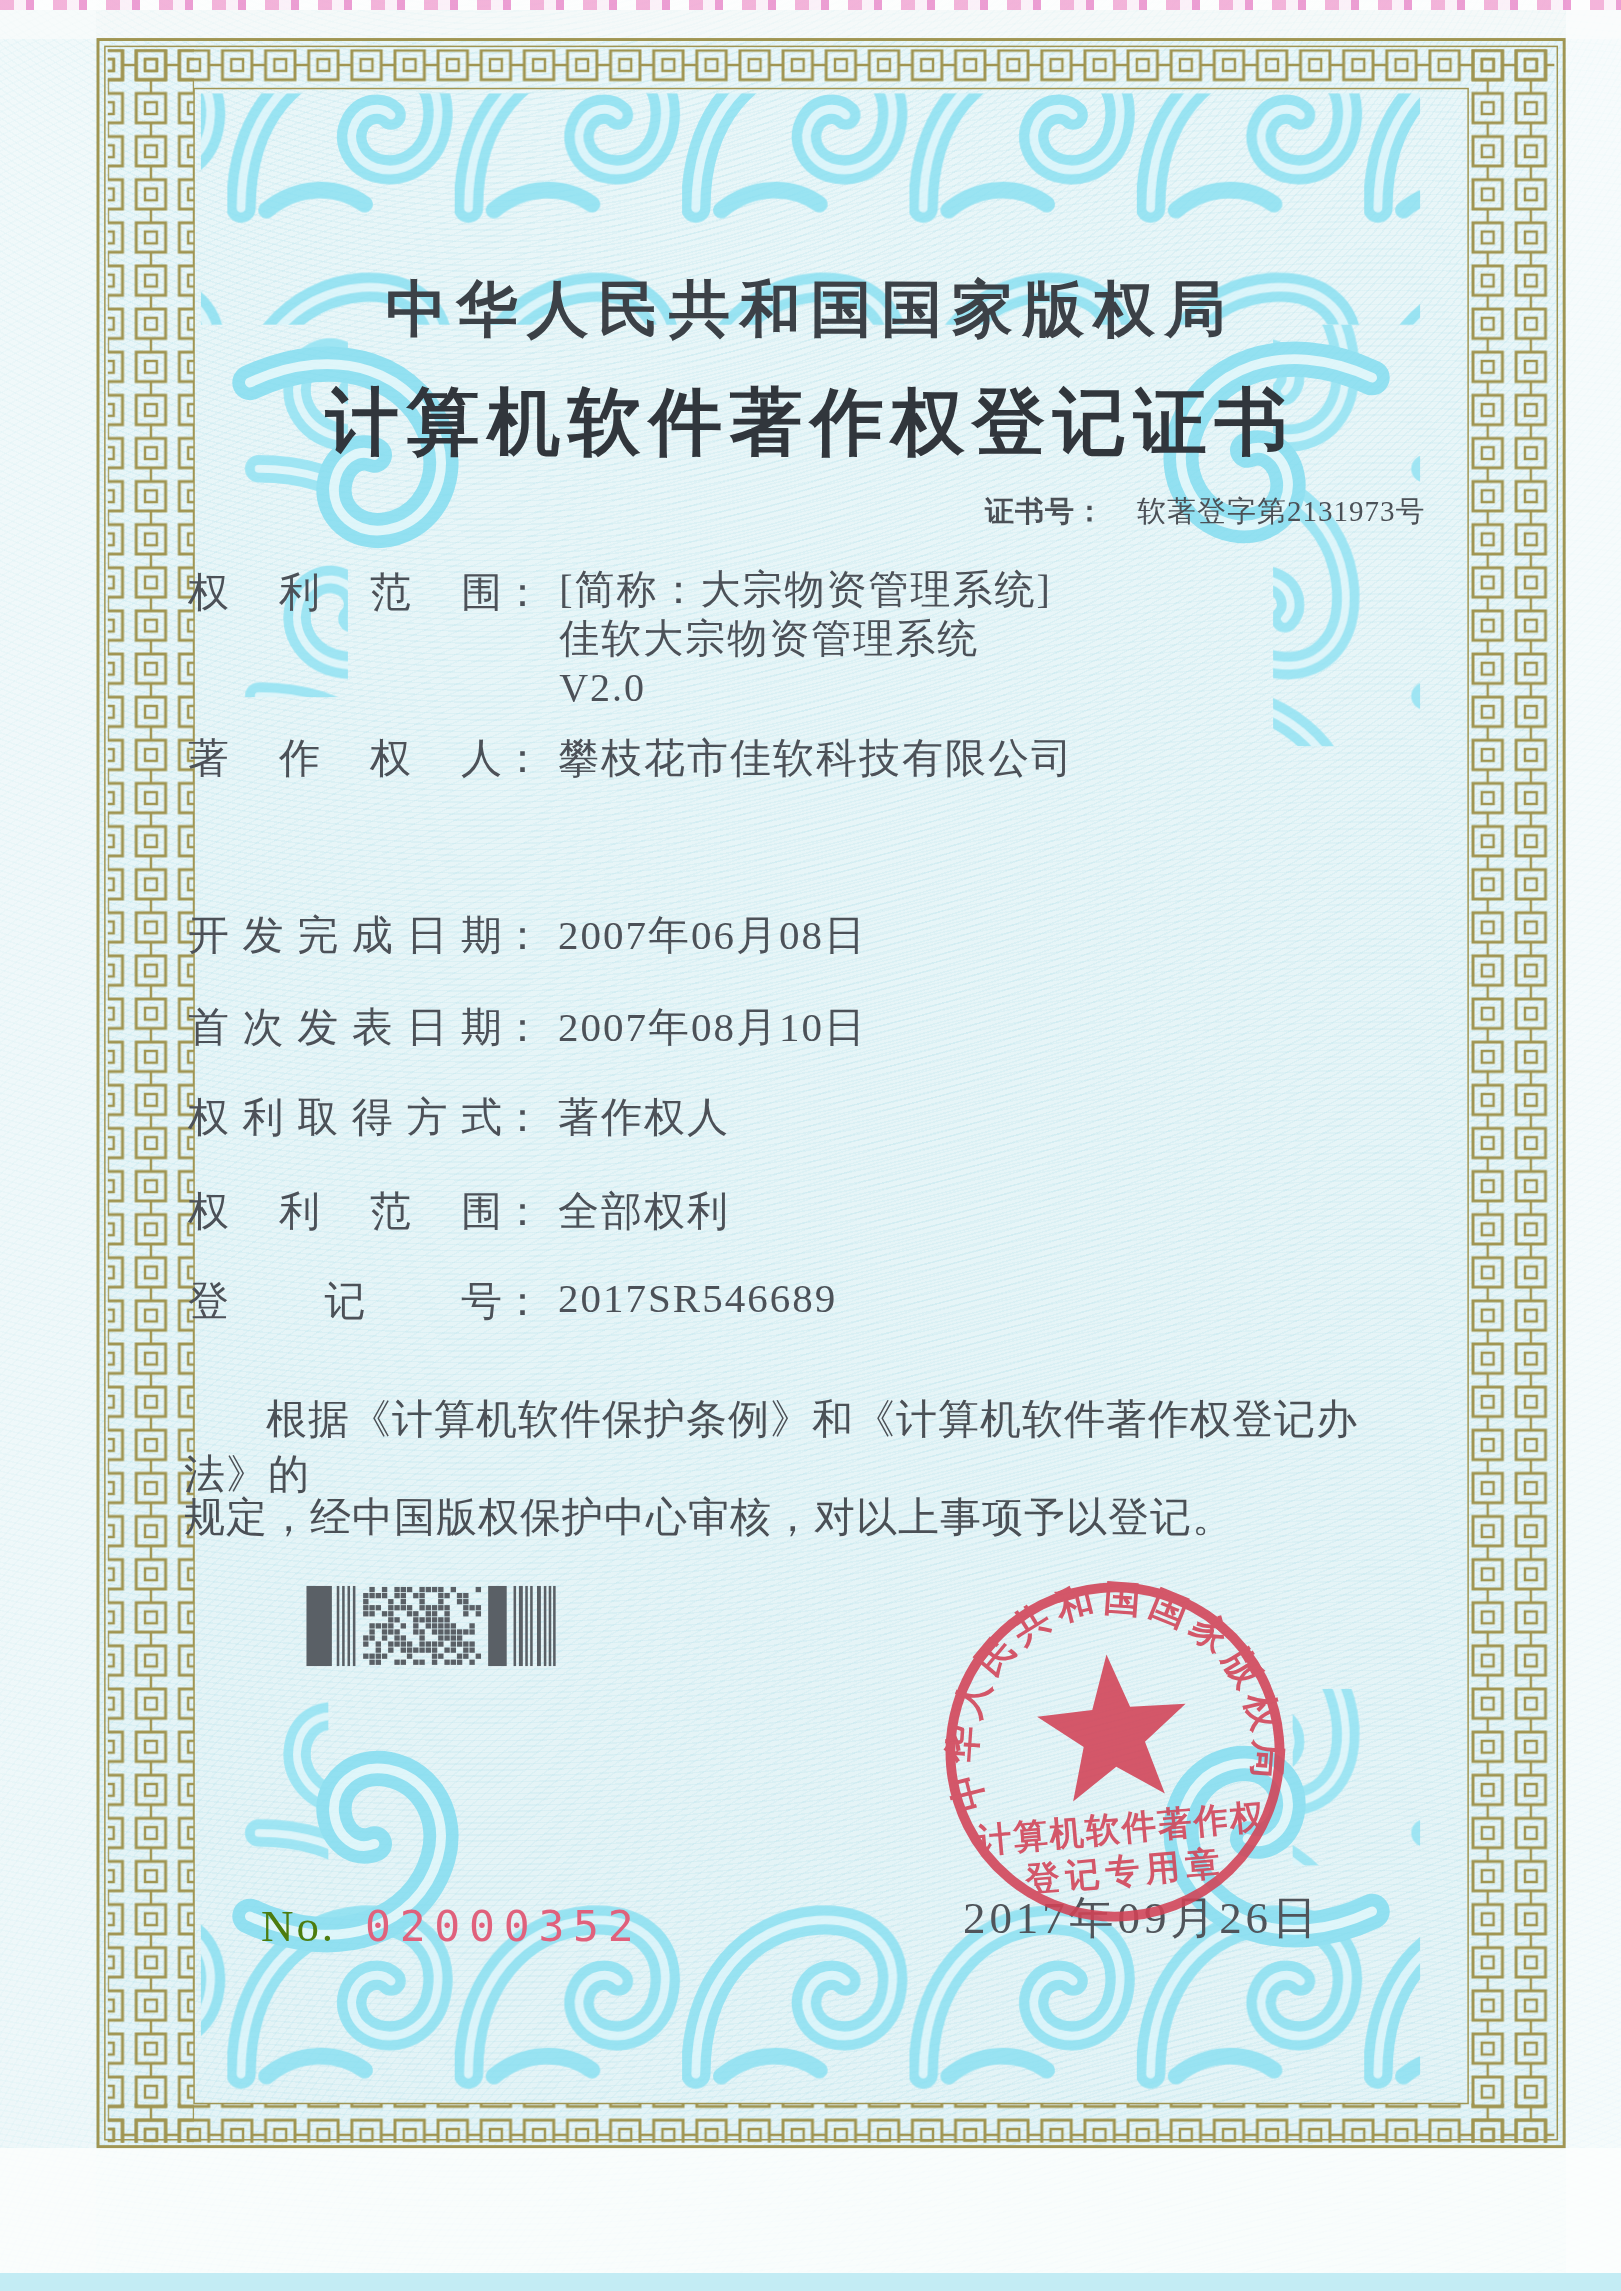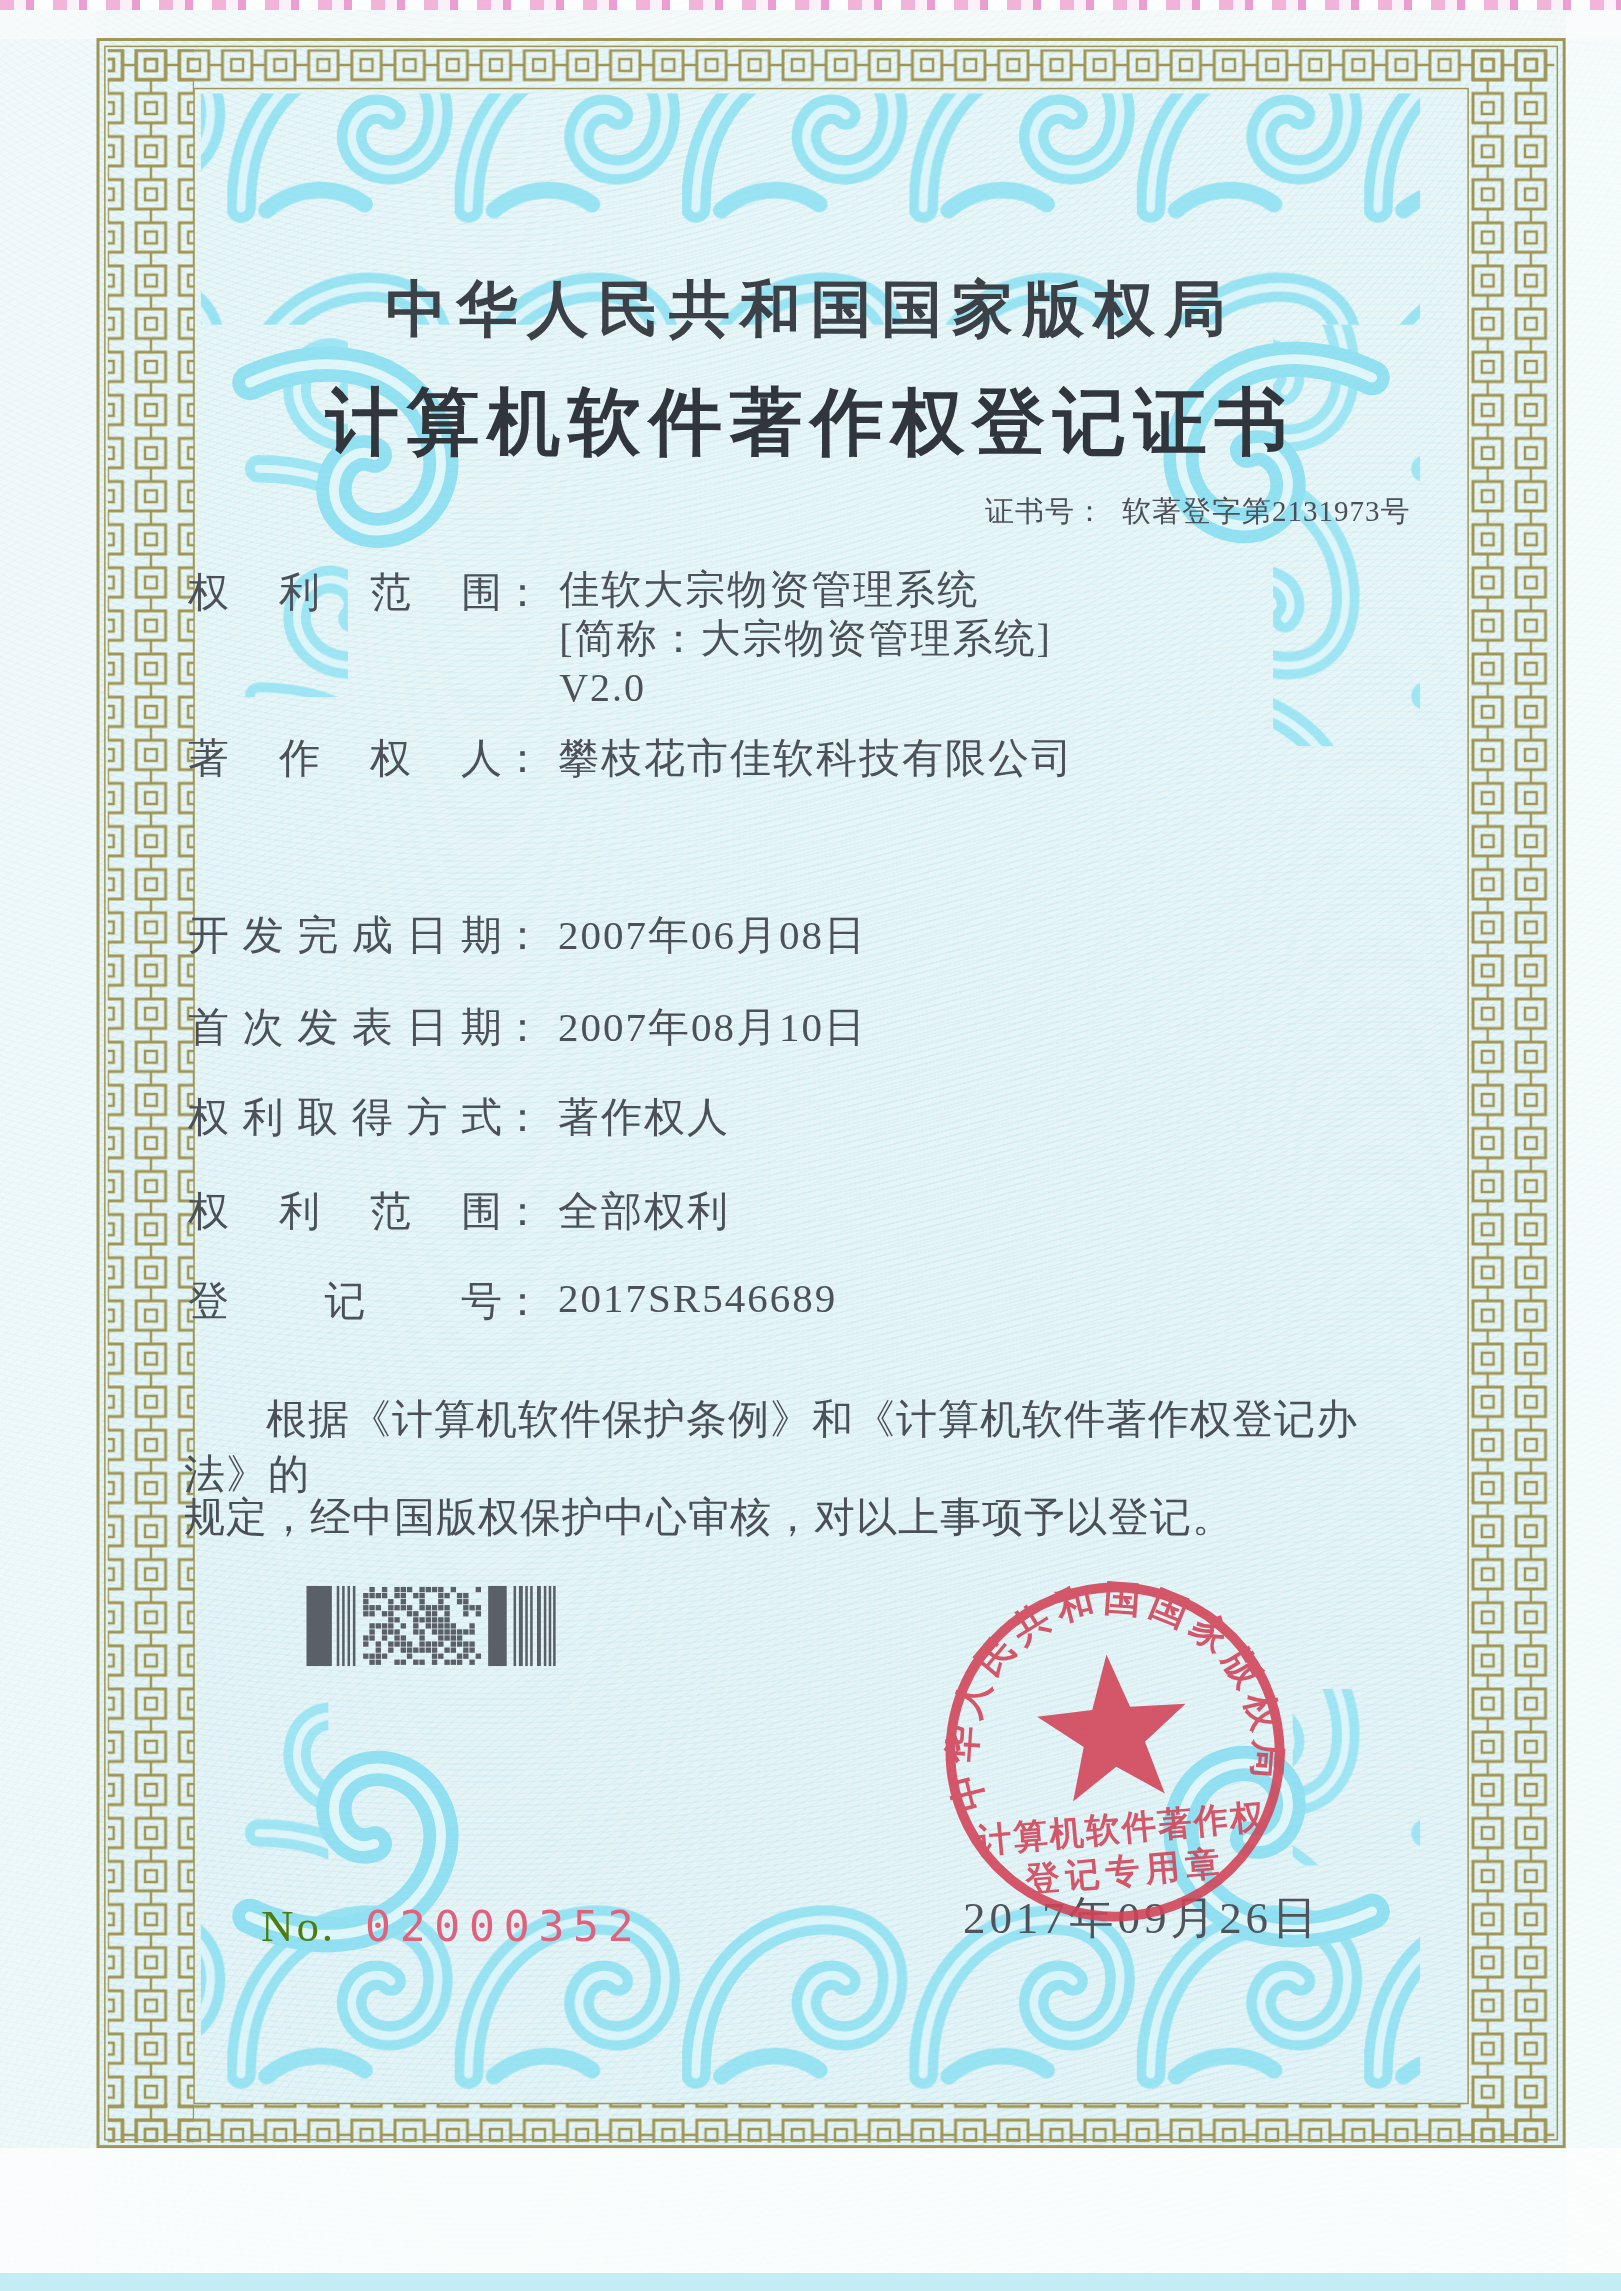--- a/index.html
+++ b/index.html
@@ -27,21 +27,21 @@
     background:repeating-linear-gradient(90deg,#f29ccf 0 13.7px,#fdeef8 13.7px 26.5px,#e97fc6 26.5px 34px,#ffffff 34px 53px)}
   .scan-strip-bottom{left:0;top:2273px;width:1621px;height:18.6px;background:#c3ecf4;z-index:2}
   .decor{left:0;top:0;z-index:2}
 
   .content{z-index:4}
   .authority{left:0;top:269px;width:1621px;text-align:center;
     font-size:61px;font-weight:600;letter-spacing:9.8px;color:#3c4147}
   .cert-title{left:0;top:374px;width:1621px;text-align:center;
     font-size:73px;font-weight:700;letter-spacing:7.8px;color:#31363c}
   .certno{left:985px;top:492px;font-size:29px;letter-spacing:1px;color:#4b5056;white-space:nowrap}
-  .certno .lbl{font-weight:400;margin-right:17px}
+  .certno .lbl{font-weight:700;margin-right:32px}
 
   .frow{white-space:nowrap;font-size:41px;color:#4c5158}
   .flabel{display:inline-block;width:314px;text-align:justify;text-align-last:justify;vertical-align:top}
   .fcolon{display:inline-block;vertical-align:top}
   .fvalue{display:inline-block;margin-left:15px;letter-spacing:2px;vertical-align:top}
   .vlines{display:inline-block;margin-left:5.9px;vertical-align:top}
   .vline{font-size:40px;line-height:49px;letter-spacing:2px}
 
   .statement{left:184px;width:1192px;font-size:41px;letter-spacing:1px;color:#4b5056}
   .st1{top:1392px;text-indent:82px}
@@ -123,22 +123,22 @@
 
 <div class="abs content cert-title">计算机软件著作权登记证书</div>
 
 <div class="abs content certno">
   <span class="lbl">证书号：</span><span>软著登字第2131973号</span>
 </div>
 
 <div class="abs content frow" style="left:188px;top:565px">
   <span class="flabel">权利范围</span><span class="fcolon">：</span>
   <span class="vlines">
+    <div class="vline">[简称：大宗物资管理系统]</div>
     <div class="vline">佳软大宗物资管理系统</div>
-    <div class="vline">[简称：大宗物资管理系统]</div>
     <div class="vline">V2.0</div>
   </span>
 </div>
 
 <div class="abs content frow" style="left:188px;top:731px">
   <span class="flabel">著作权人</span><span class="fcolon">：</span><span class="fvalue">攀枝花市佳软科技有限公司</span>
 </div>
 
 <div class="abs content frow" style="left:188px;top:908px">
   <span class="flabel">开发完成日期</span><span class="fcolon">：</span><span class="fvalue">2007年06月08日</span>

